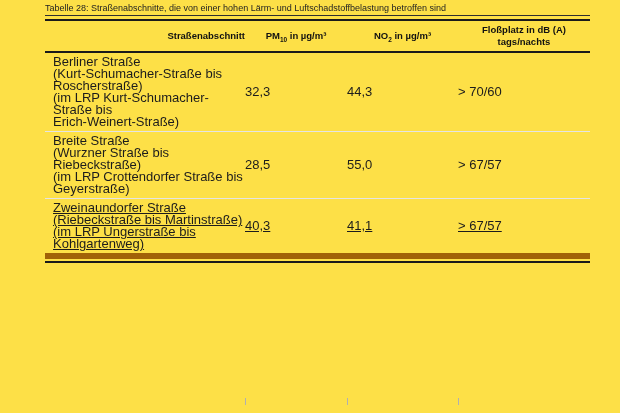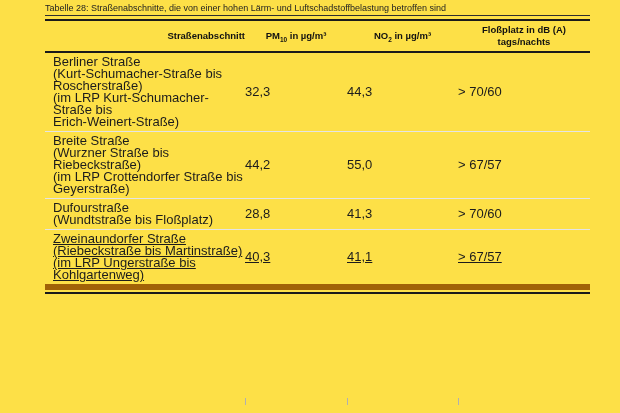--- a/index.html
+++ b/index.html
@@ -116,30 +116,23 @@
 Erich-Weinert-Straße)</td>
         <td class="val">32,3</td>
         <td class="val">44,3</td>
         <td class="val">&gt; 70/60</td>
       </tr>
       <tr>
         <td class="street">Breite Straße
 (Wurzner Straße bis Riebeckstraße)
 (im LRP Crottendorfer Straße bis
 Geyerstraße)</td>
-        <td class="val">44,2</td>
+        <td class="val">28,5</td>
         <td class="val">55,0</td>
         <td class="val">&gt; 67/57</td>
-      </tr>
-      <tr>
-        <td class="street">Dufourstraße
-(Wundtstraße bis Floßplatz)</td>
-        <td class="val">28,8</td>
-        <td class="val">41,3</td>
-        <td class="val">&gt; 70/60</td>
       </tr>
       <tr>
         <td class="street">Zweinaundorfer Straße
 (Riebeckstraße bis Martinstraße)
 (im LRP Ungerstraße bis
 Kohlgartenweg)</td>
         <td class="val">40,3</td>
         <td class="val">41,1</td>
         <td class="val">&gt; 67/57</td>
       </tr>

